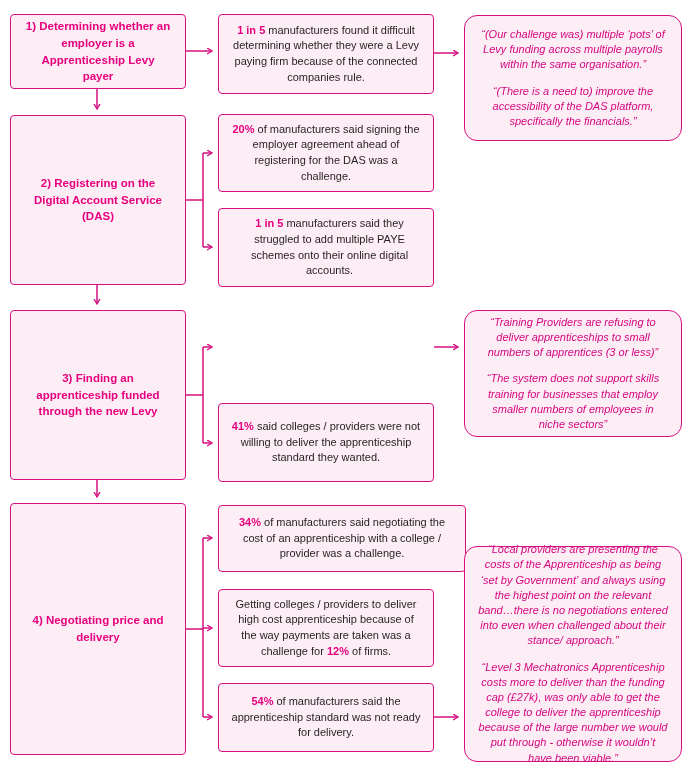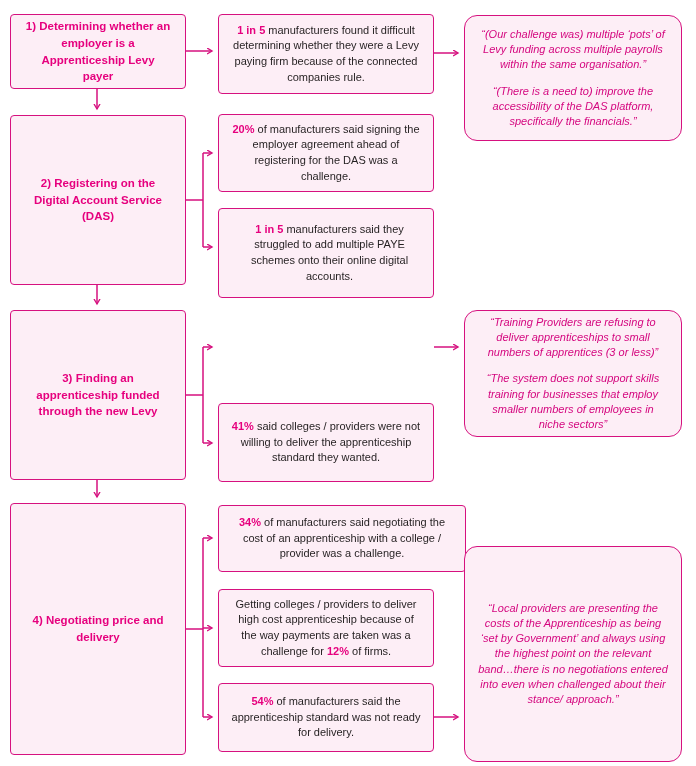--- a/index.html
+++ b/index.html
@@ -54,21 +54,21 @@
   }
   .quote p{margin:0;}
   
   .pos-stage1{left:10px;top:14px;width:176px;height:75px;}
   .pos-stage2{left:10px;top:115px;width:176px;height:170px;}
   .pos-stage3{left:10px;top:310px;width:176px;height:170px;justify-content:center;}
   .pos-stage4{left:10px;top:503px;width:176px;height:252px;}
   
   .pos-f0{left:218px;top:14px;width:216px;height:80px;}
   .pos-f1{left:218px;top:114px;width:216px;height:78px;}
-  .pos-f2{left:218px;top:208px;width:216px;height:90px;padding-left:18px;}
+  .pos-f2{left:218px;top:208px;width:216px;height:79px;padding-left:18px;}
   .pos-f3{left:218px;top:309px;width:216px;height:76px;}
   .pos-f4{left:218px;top:403px;width:216px;height:79px;}
   .pos-f5{left:218px;top:505px;width:248px;height:67px;}
   .pos-f6{left:218px;top:589px;width:216px;height:78px;align-items:center;}
   .pos-f7{left:218px;top:683px;width:216px;height:69px;}
   
   .pos-q1{left:464px;top:15px;width:218px;height:126px;}
   .pos-q3{left:464px;top:310px;width:218px;height:127px;}
   .pos-q4{left:464px;top:546px;width:218px;height:216px;}
 </style>
@@ -150,15 +150,16 @@
   <div class="box quote pos-q1">
     <p>“(Our challenge was) multiple ‘pots’ of Levy funding across multiple payrolls within the same organisation.”</p>
     <p>“(There is a need to) improve the accessibility of the DAS platform, specifically the financials.”</p>
   </div>
   <div class="box quote pos-q3">
     <p>“Training Providers are refusing to deliver apprenticeships to small numbers of apprentices (3 or less)”</p>
     <p>“The system does not support skills training for businesses that employ smaller numbers of employees in niche sectors”</p>
   </div>
   <div class="box quote pos-q4">
     <p>“Local providers are presenting the costs of the Apprenticeship as being ‘set by Government’ and always using the highest point on the relevant band…there is no negotiations entered into even when challenged about their stance/ approach.”</p>
+    <p>“Level 3 Mechatronics Apprenticeship costs more to deliver than the funding cap (£27k), was only able to get the college to deliver the apprenticeship because of the large number we would put through - otherwise it wouldn’t have been viable.”</p>
   </div>
 
 </div>
 
 </body></html>

